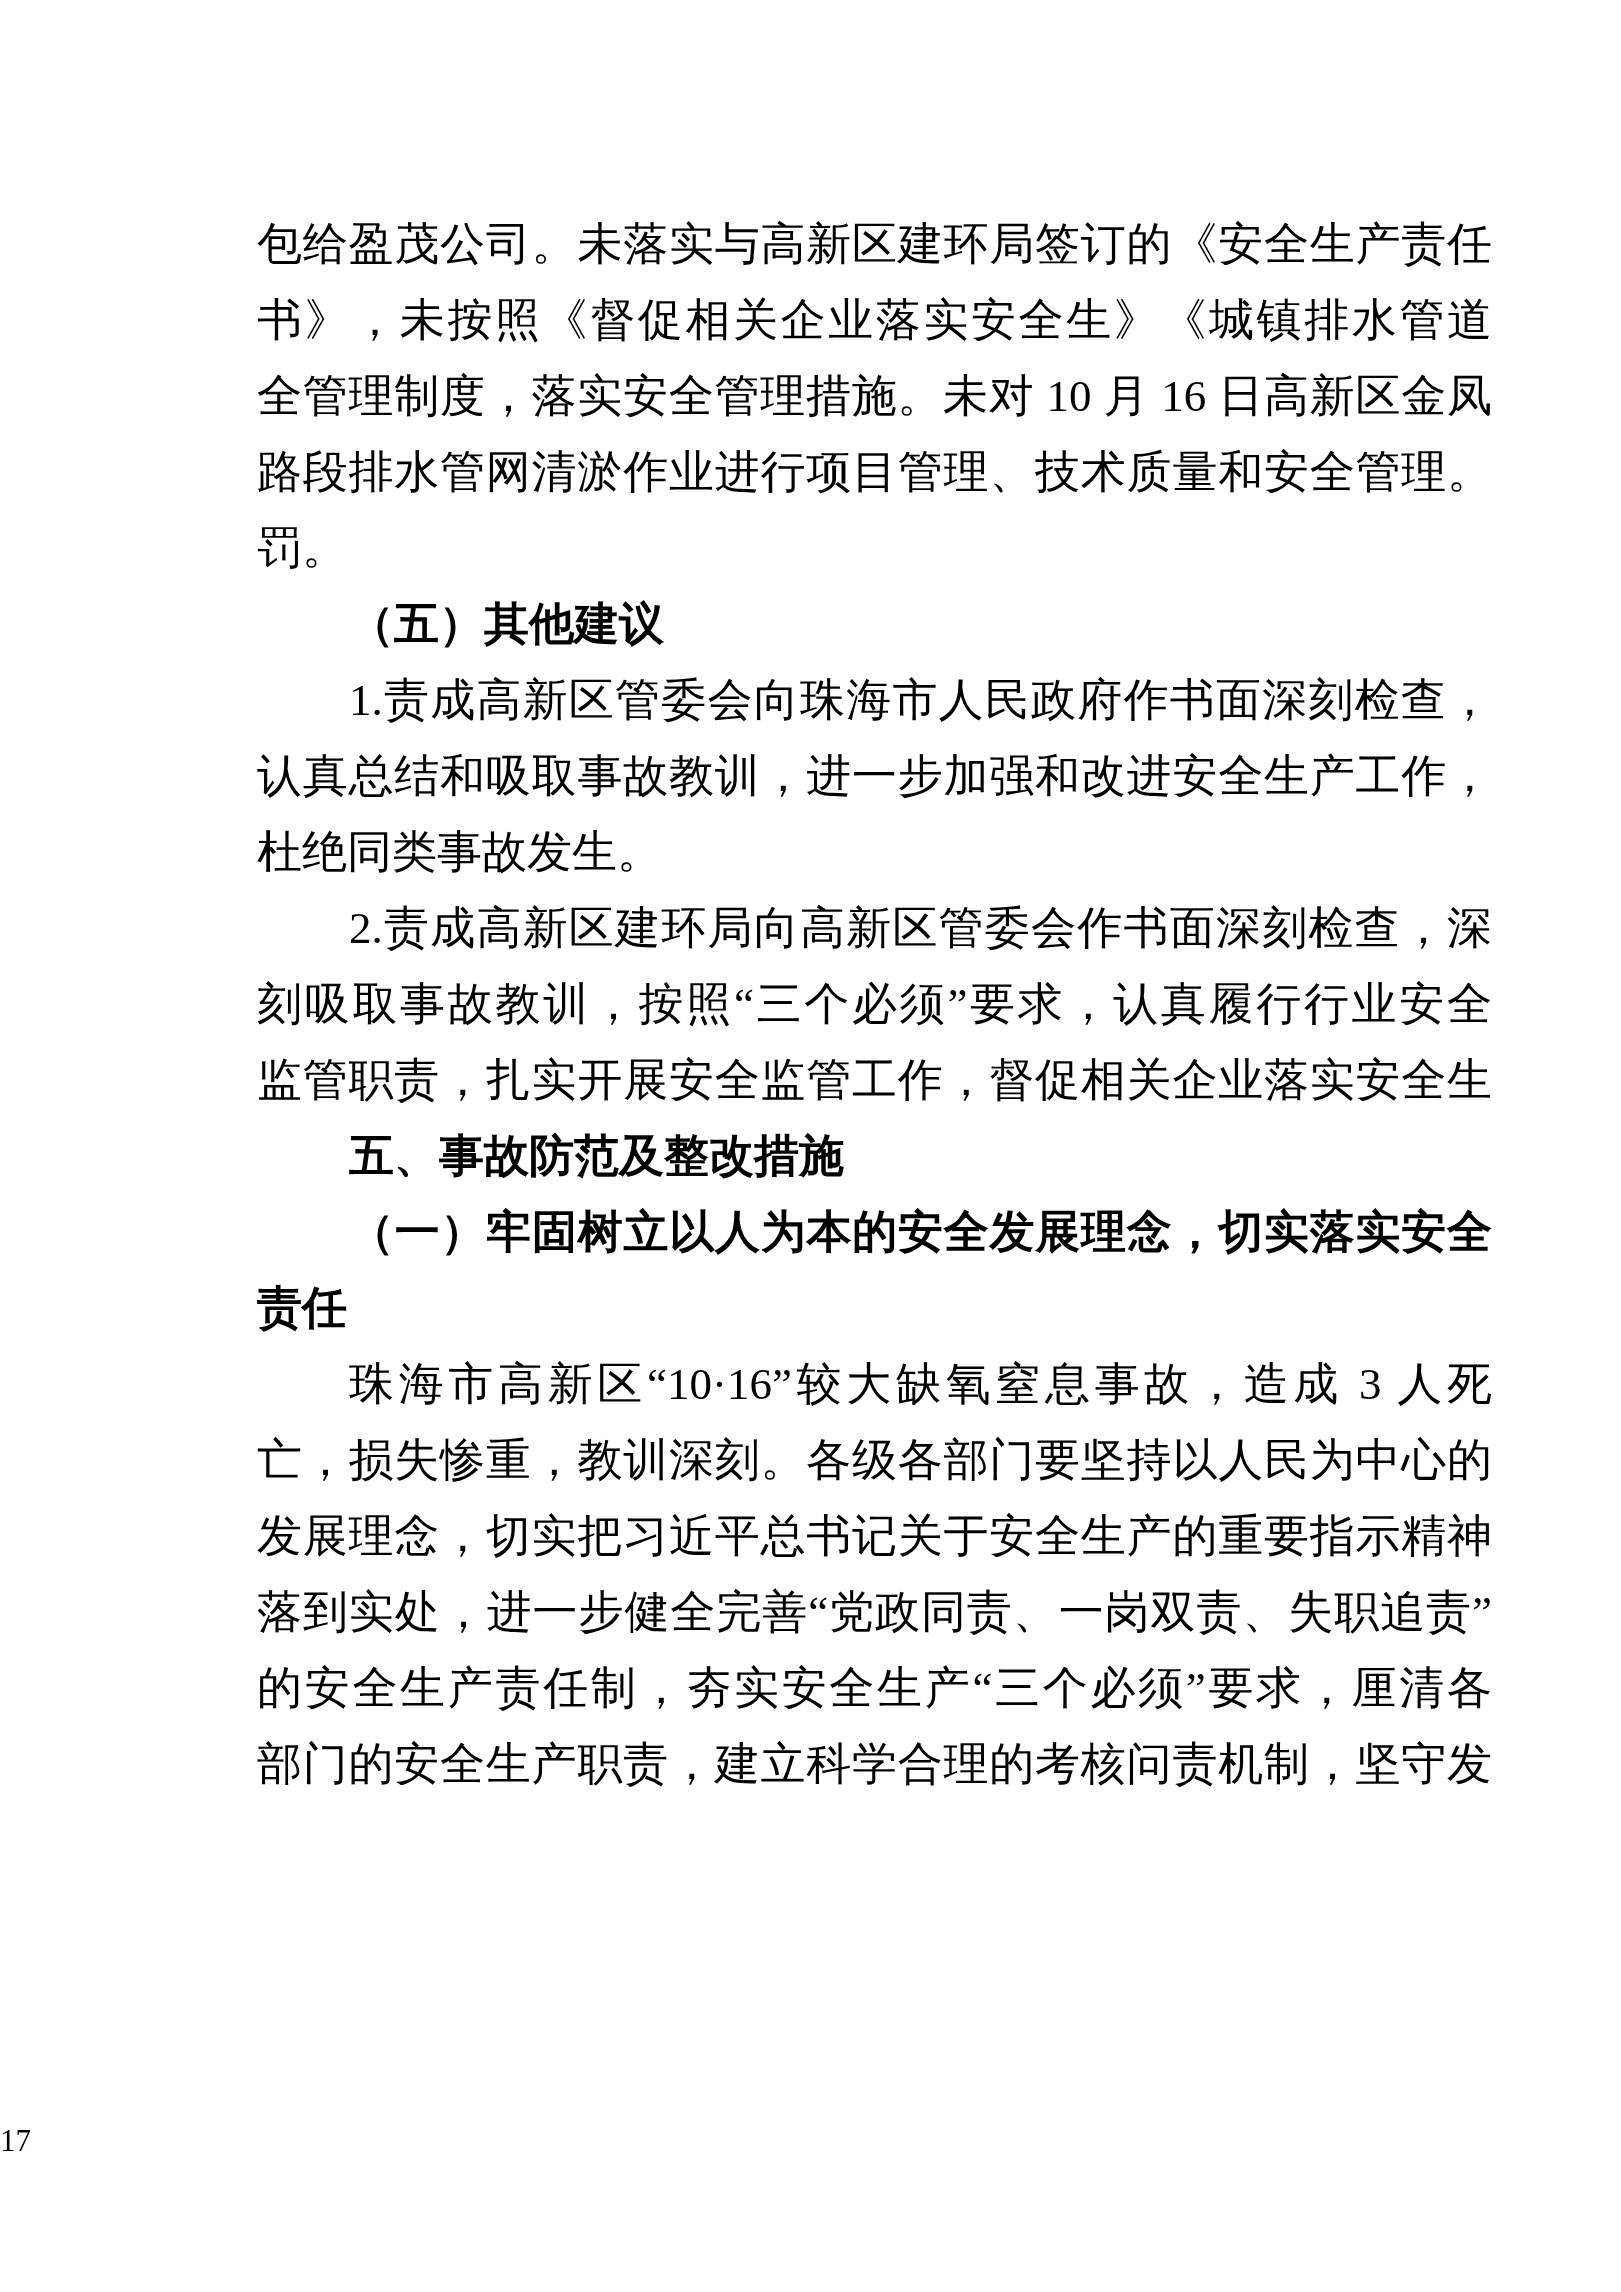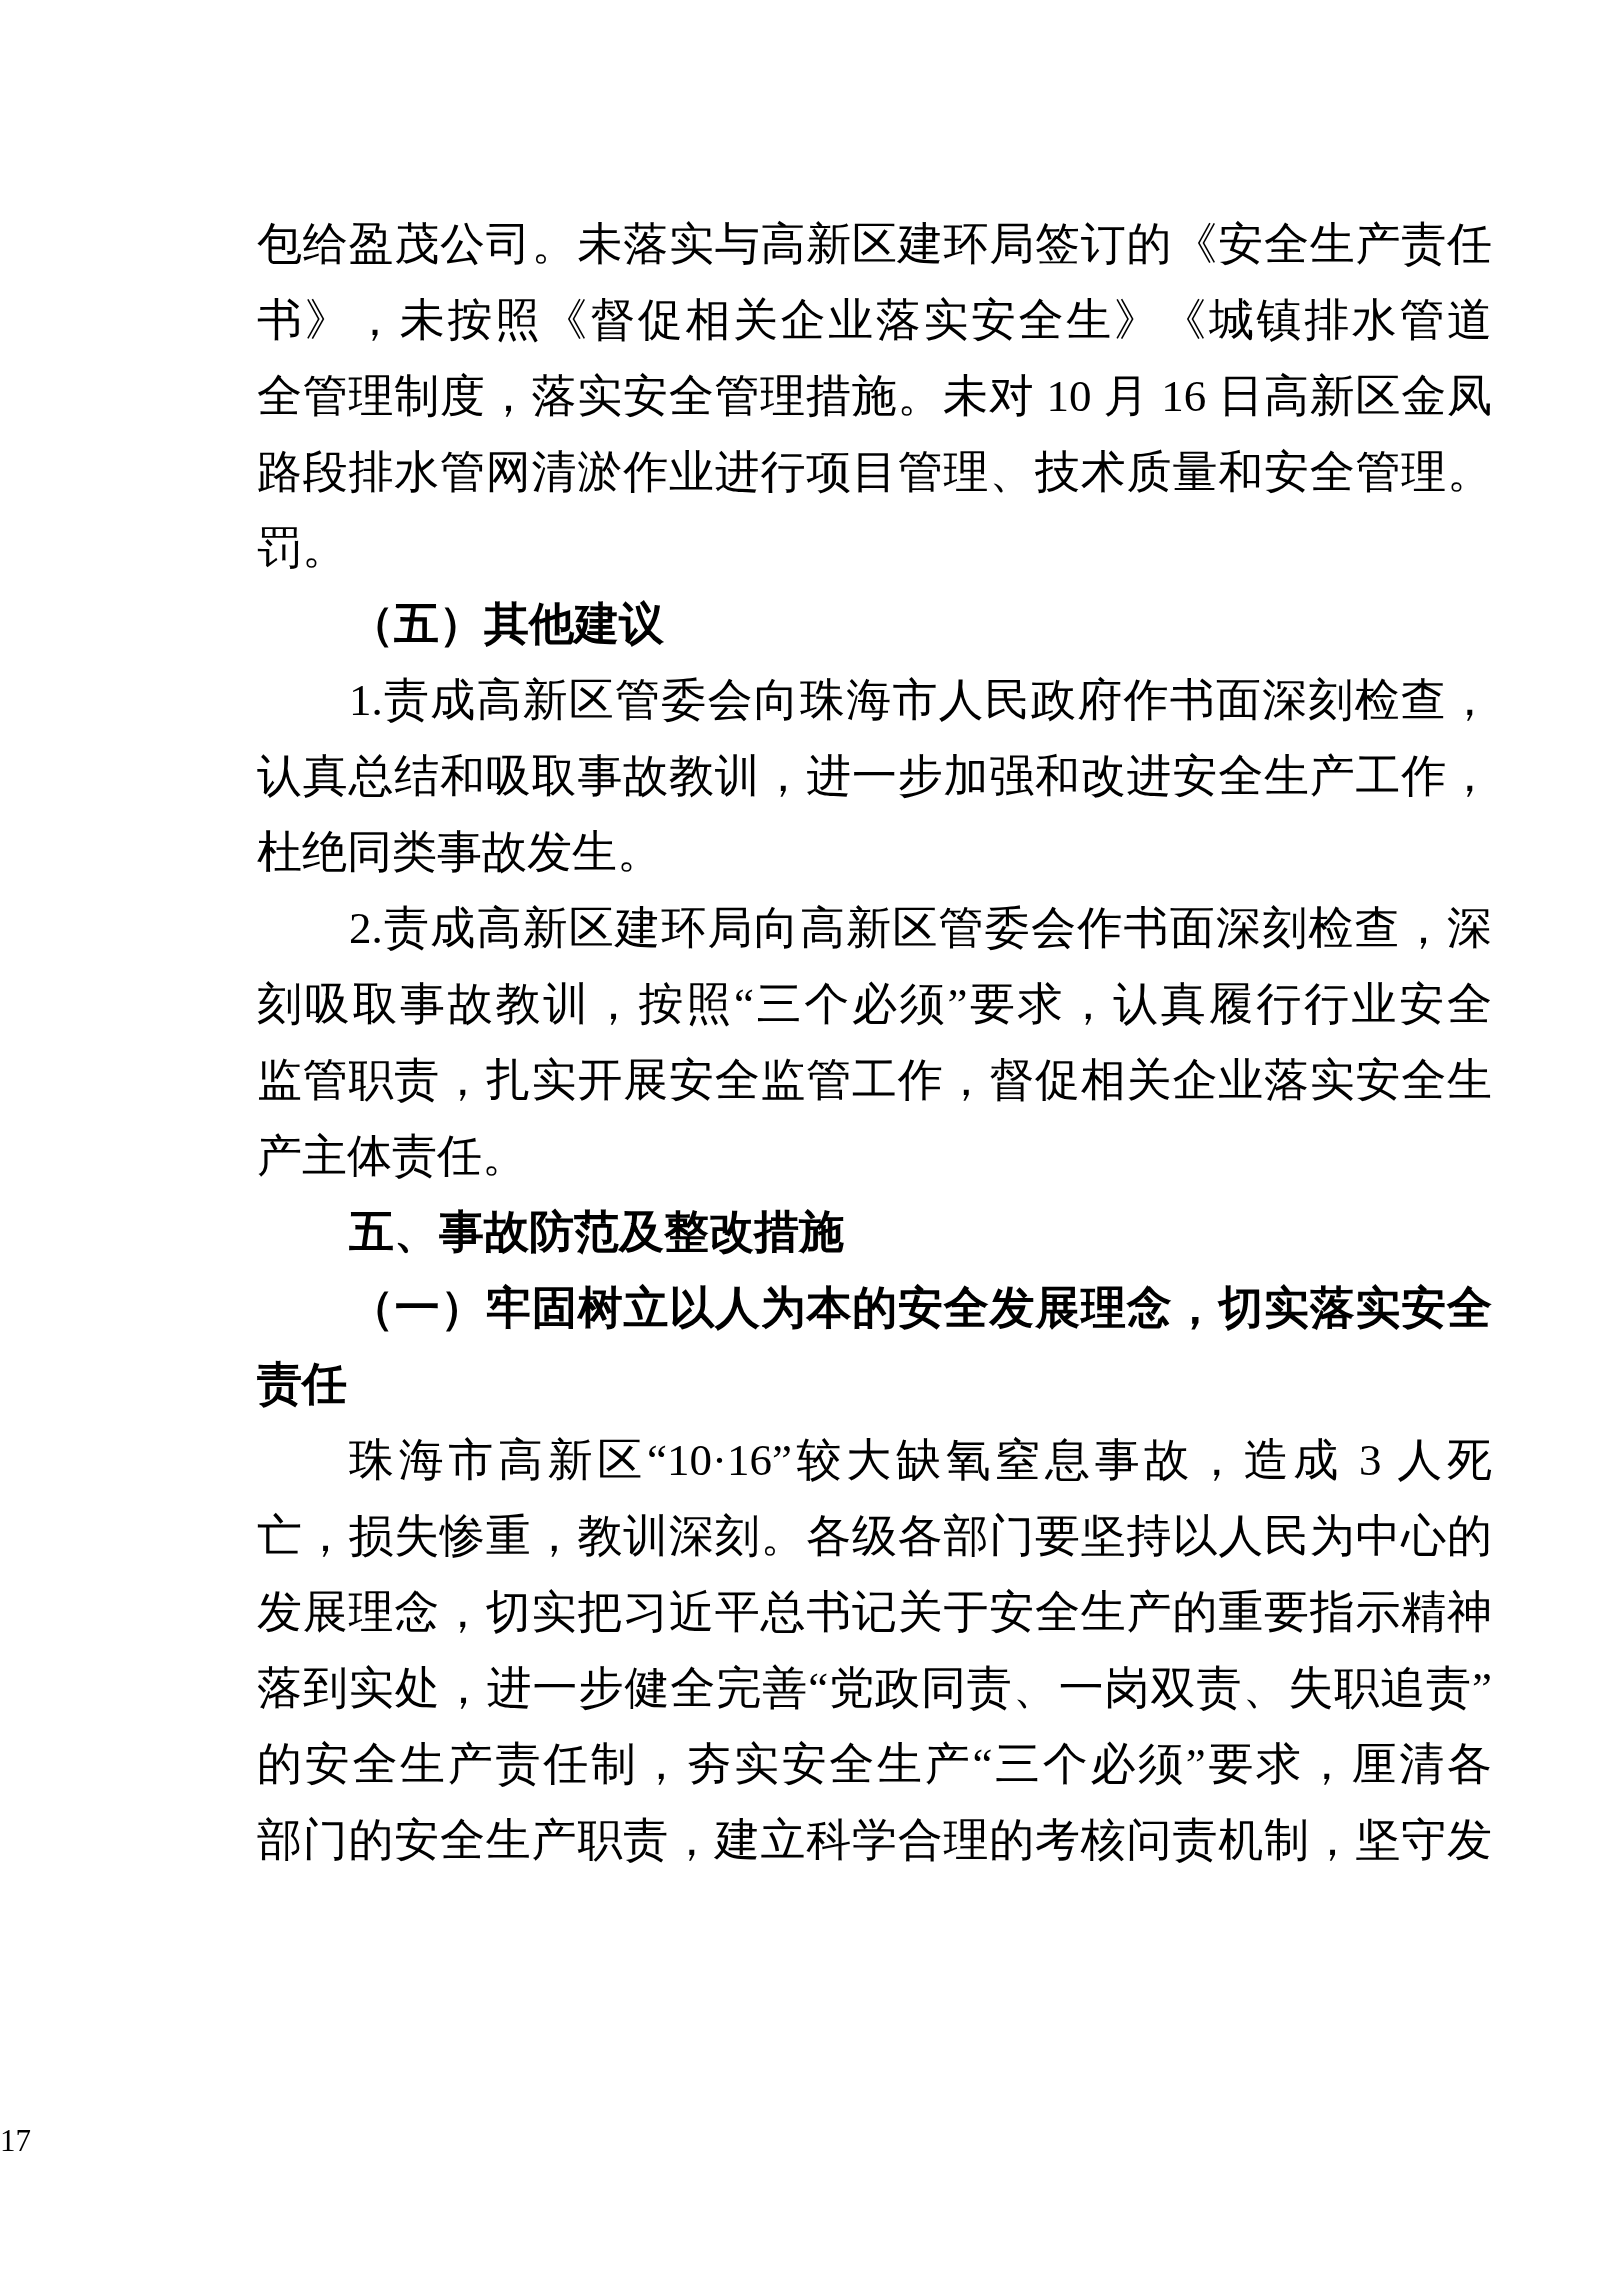--- a/index.html
+++ b/index.html
@@ -54,21 +54,20 @@
     <div class="line just">全管理制度，落实安全管理措施。未对 10 月 16 日高新区金凤</div>
     <div class="line just">路段排水管网清淤作业进行项目管理、技术质量和安全管理。</div>
     <div class="line">罚。</div>
     <div class="line kai indent">（五）其他建议</div>
     <div class="line just indent">1.责成高新区管委会向珠海市人民政府作书面深刻检查，</div>
     <div class="line just">认真总结和吸取事故教训，进一步加强和改进安全生产工作，</div>
     <div class="line">杜绝同类事故发生。</div>
     <div class="line just indent">2.责成高新区建环局向高新区管委会作书面深刻检查，深</div>
     <div class="line just">刻吸取事故教训，按照“三个必须”要求，认真履行行业安全</div>
     <div class="line just">监管职责，扎实开展安全监管工作，督促相关企业落实安全生</div>
-    <div class="line">产主体责任。</div>
     <div class="line hei indent">五、事故防范及整改措施</div>
     <div class="line kai indent just">（一）牢固树立以人为本的安全发展理念，切实落实安全</div>
     <div class="line kai">责任</div>
     <div class="line just indent">珠海市高新区“10·16”较大缺氧窒息事故，造成 3 人死</div>
     <div class="line just">亡，损失惨重，教训深刻。各级各部门要坚持以人民为中心的</div>
     <div class="line just">发展理念，切实把习近平总书记关于安全生产的重要指示精神</div>
     <div class="line just">落到实处，进一步健全完善“党政同责、一岗双责、失职追责”</div>
     <div class="line just">的安全生产责任制，夯实安全生产“三个必须”要求，厘清各</div>
     <div class="line just">部门的安全生产职责，建立科学合理的考核问责机制，坚守发</div>
   </div>

